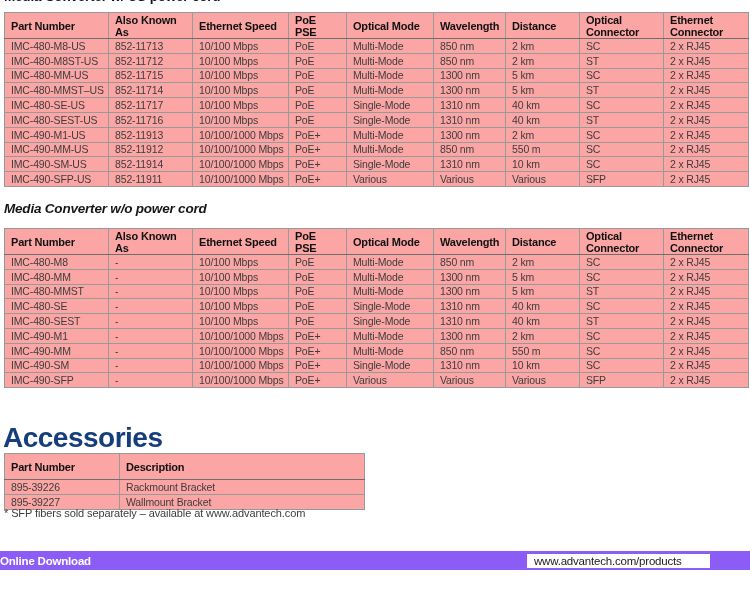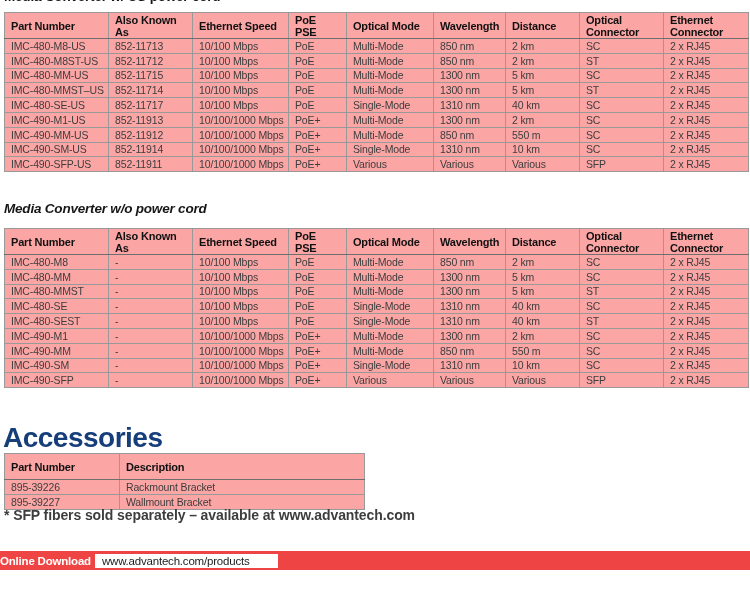--- a/index.html
+++ b/index.html
@@ -53,27 +53,27 @@
     position: absolute; top: 425px; left: 3px;
     font-size: 28px; font-weight: bold; color: #163e7a;
     letter-spacing: -0.5px; line-height: 25px;
   }
   .table-acc { top: 453px; width: 360px; }
   .table-acc th { height: 17px; }
   .table-acc td { height: 15px; }
 
   .footnote {
     position: absolute; top: 507px; left: 4px;
-    font-size: 14px; color: #3d3d3d; letter-spacing: -0.1px; font-weight: bold;
+    font-size: 11px; color: #3d3d3d; letter-spacing: -0.1px;
   }
 
   .footer-bar {
     position: absolute; top: 551px; left: 0; width: 750px; height: 19px;
-    background: #ef4444;
-    display: flex; align-items: center; justify-content: flex-start;
+    background: #8b5cf6;
+    display: flex; align-items: center; justify-content: space-between;
     padding-right: 40px;
   }
   .footer-label {
     color: #ffffff; font-weight: bold; font-size: 11.5px;
     letter-spacing: -0.2px; margin-right: 4px; white-space: nowrap;
   }
   .footer-urlbox {
     width: 183px; height: 14px; background: #ffffff;
     display: flex; align-items: center; padding-left: 7px;
   }
@@ -163,20 +163,31 @@
           <td>852-11717</td>
           <td>10/100 Mbps</td>
           <td>PoE</td>
           <td>Single-Mode</td>
           <td>1310 nm</td>
           <td>40 km</td>
           <td>SC</td>
           <td>2 x RJ45</td>
         </tr>
         <tr>
+          <td>IMC-480-SEST-US</td>
+          <td>852-11716</td>
+          <td>10/100 Mbps</td>
+          <td>PoE</td>
+          <td>Single-Mode</td>
+          <td>1310 nm</td>
+          <td>40 km</td>
+          <td>ST</td>
+          <td>2 x RJ45</td>
+        </tr>
+        <tr>
           <td>IMC-490-M1-US</td>
           <td>852-11913</td>
           <td>10/100/1000 Mbps</td>
           <td>PoE+</td>
           <td>Multi-Mode</td>
           <td>1300 nm</td>
           <td>2 km</td>
           <td>SC</td>
           <td>2 x RJ45</td>
         </tr>

